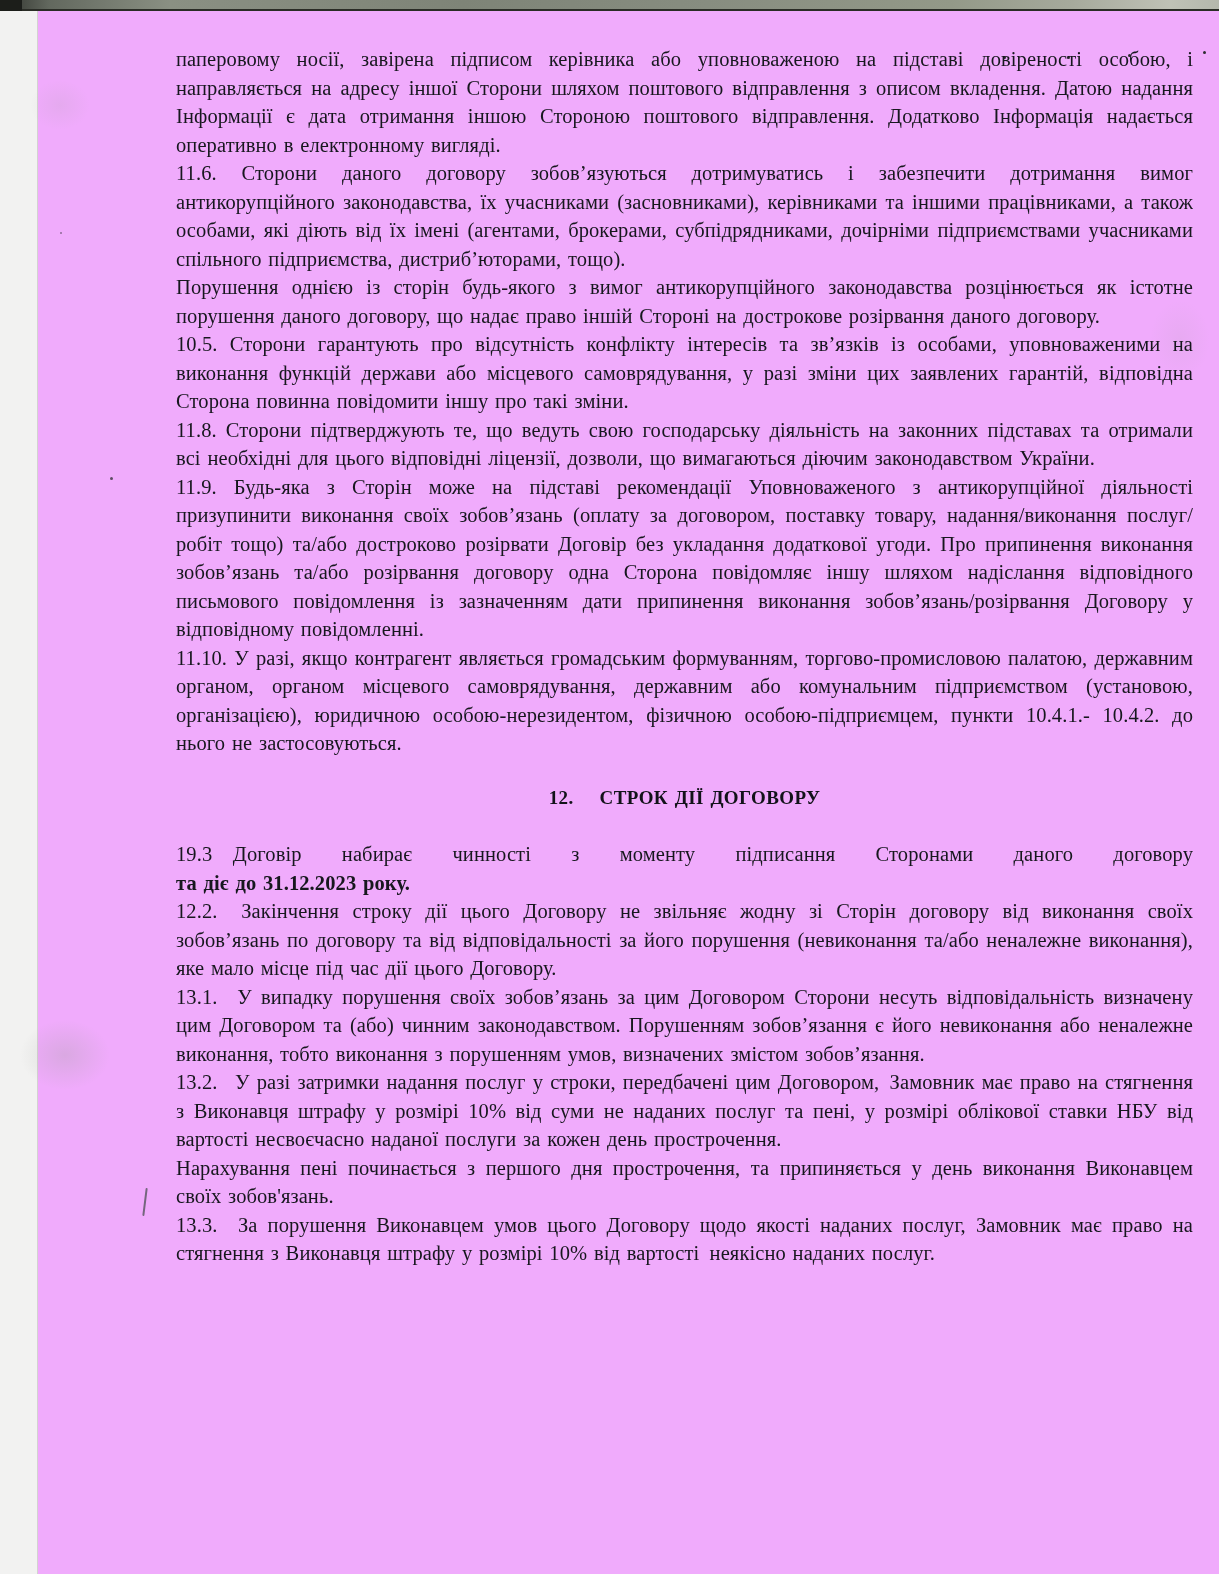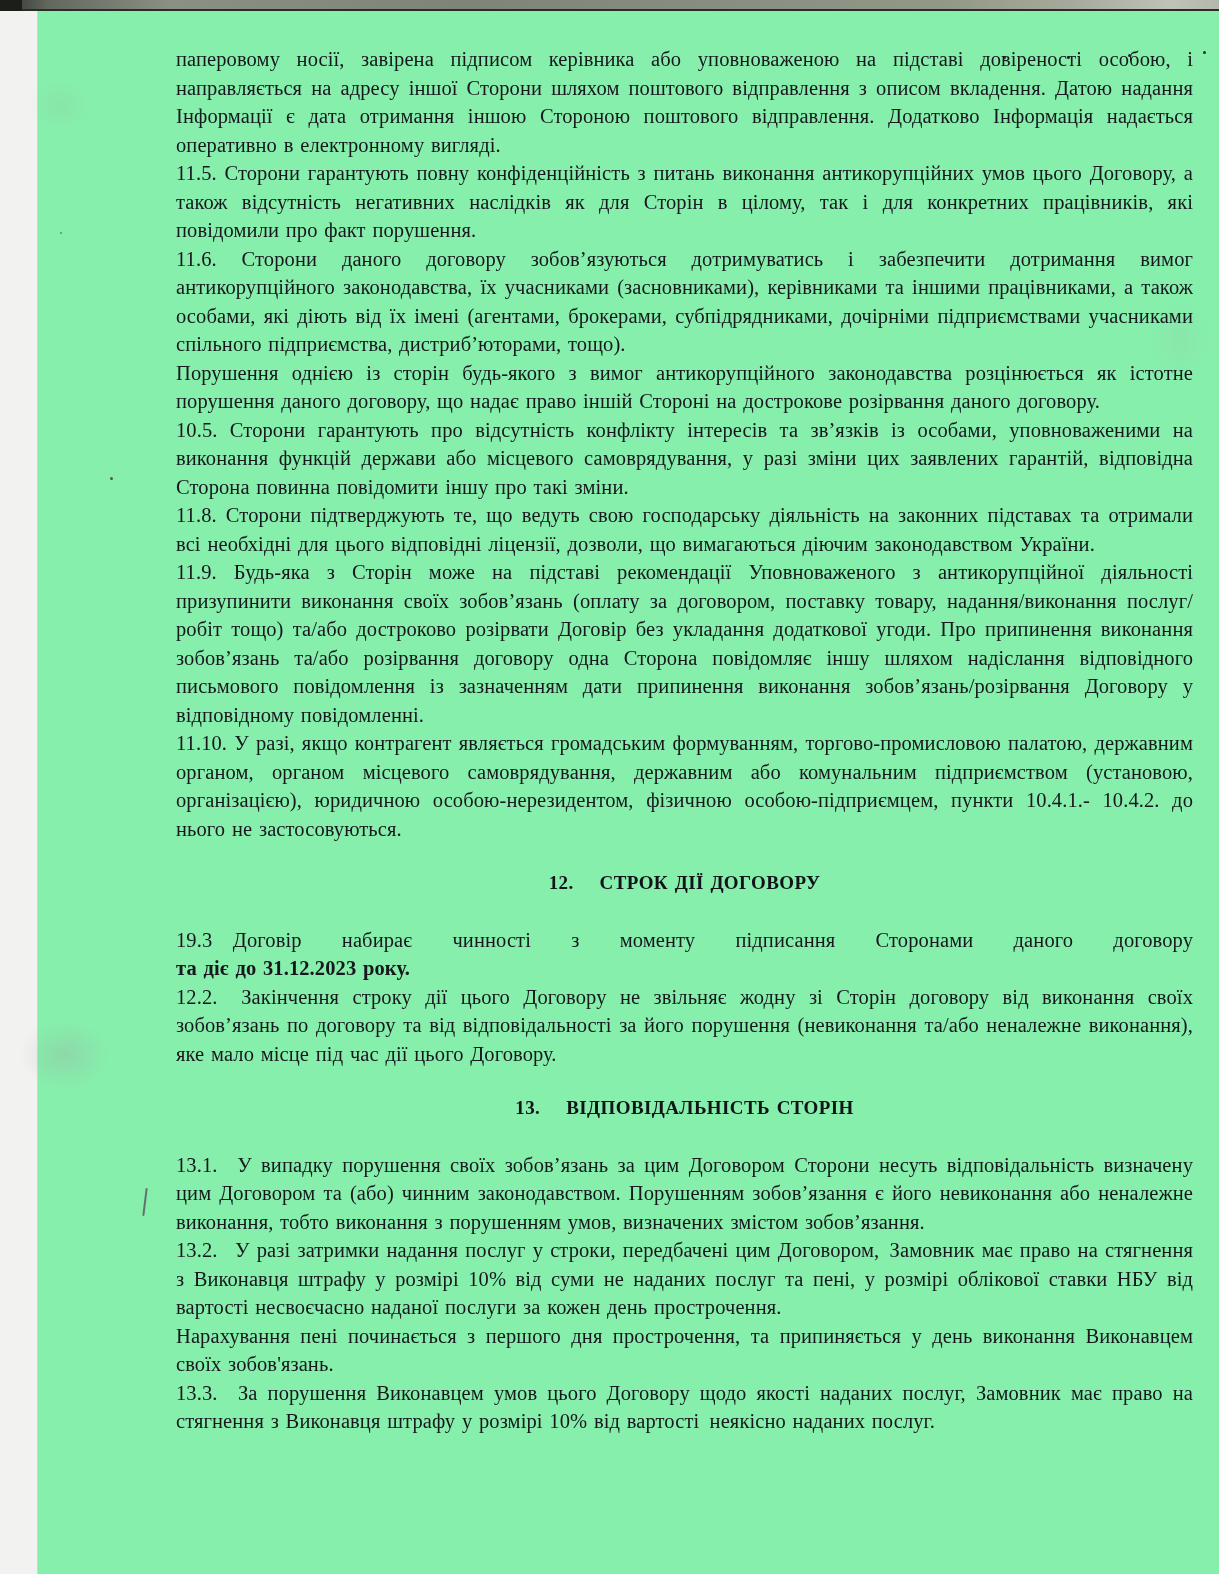--- a/index.html
+++ b/index.html
@@ -10,21 +10,21 @@
   }
   body {
     width: 1219px;
     height: 1574px;
     overflow: hidden;
   }
   .page {
     position: relative;
     width: 1219px;
     height: 1574px;
-    background: #86efac;
+    background: #f0abfc;
     font-family: "Liberation Serif", "DejaVu Serif", serif;
     color: #17171e;
   }
   
   .top-band {
     position: absolute;
     top: 0; left: 0;
     width: 1219px;
     height: 9px;
     background: linear-gradient(90deg,
@@ -132,21 +132,20 @@
   <i class="speck s6"></i>
   <i class="blot b1"></i>
   <i class="blot b2"></i>
   <i class="blot b3"></i>
   <div class="pen-mark"></div>
 
   <main class="content">
 
     <p>паперовому носії, завірена підписом керівника або уповноваженою на підставі довіреності особою, і направляється на адресу іншої Сторони шляхом поштового відправлення з описом вкладення. Датою надання Інформації є дата отримання іншою Стороною поштового відправлення. Додатково Інформація надається оперативно в електронному вигляді.</p>
 
-    <p>11.5. Сторони гарантують повну конфіденційність з питань виконання антикорупційних умов цього Договору, а також відсутність негативних наслідків як для Сторін в цілому, так і для конкретних працівників, які повідомили про факт порушення.</p>
 
     <p>11.6. Сторони даного договору зобов’язуються дотримуватись і забезпечити дотримання вимог антикорупційного законодавства, їх учасниками (засновниками), керівниками та іншими працівниками, а також особами, які діють від їх імені (агентами, брокерами, субпідрядниками, дочірніми підприємствами учасниками спільного підприємства, дистриб’юторами, тощо).</p>
 
     <p>Порушення однією із сторін будь-якого з вимог антикорупційного законодавства розцінюється як істотне порушення даного договору, що надає право іншій Стороні на дострокове розірвання даного договору.</p>
 
     <p>10.5. Сторони гарантують про відсутність конфлікту інтересів та зв’язків із особами, уповноваженими на виконання функцій держави або місцевого самоврядування, у разі зміни цих заявлених гарантій, відповідна Сторона повинна повідомити іншу про такі зміни.</p>
 
     <p>11.8. Сторони підтверджують те, що ведуть свою господарську діяльність на законних підставах та отримали всі необхідні для цього відповідні ліцензії, дозволи, що вимагаються діючим законодавством України.</p>
 
     <p>11.9. Будь-яка з Сторін може на підставі рекомендації Уповноваженого з антикорупційної діяльності призупинити виконання своїх зобов’язань (оплату за договором, поставку товару, надання/виконання послуг/робіт тощо) та/або достроково розірвати Договір без укладання додаткової угоди. Про припинення виконання зобов’язань та/або розірвання договору одна Сторона повідомляє іншу шляхом надіслання відповідного письмового повідомлення із зазначенням дати припинення виконання зобов’язань/розірвання Договору у відповідному повідомленні.</p>
@@ -156,23 +155,20 @@
 
     <h2 class="sec-heading">
       <span class="sec-num">12.</span><span class="sec-title">СТРОК ДІЇ ДОГОВОРУ</span>
     </h2>
 
     <p class="force-just">19.3 Договір набирає чинності з моменту підписання Сторонами даного договору</p>
     <p class="bold-line">та діє до 31.12.2023 року.</p>
 
     <p>12.2.  Закінчення строку дії цього Договору не звільняє жодну зі Сторін договору від виконання своїх зобов’язань по договору та від відповідальності за його порушення (невиконання та/або неналежне виконання), яке мало місце під час дії цього Договору.</p>
 
-    <h2 class="sec-heading">
-      <span class="sec-num">13.</span><span class="sec-title">ВІДПОВІДАЛЬНІСТЬ СТОРІН</span>
-    </h2>
 
     <p>13.1.  У випадку порушення своїх зобов’язань за цим Договором Сторони несуть відповідальність визначену цим Договором та (або) чинним законодавством. Порушенням зобов’язання є його невиконання або неналежне виконання, тобто виконання з порушенням умов, визначених змістом зобов’язання.</p>
 
     <p>13.2.  У разі затримки надання послуг у строки, передбачені цим Договором, Замовник має право на стягнення з Виконавця штрафу у розмірі 10% від суми не наданих послуг та пені, у розмірі облікової ставки НБУ від вартості несвоєчасно наданої послуги за кожен день прострочення.</p>
 
     <p>Нарахування пені починається з першого дня прострочення, та припиняється у день виконання Виконавцем своїх зобов'язань.</p>
 
     <p>13.3.  За порушення Виконавцем умов цього Договору щодо якості наданих послуг, Замовник має право на стягнення з Виконавця штрафу у розмірі 10% від вартості неякісно наданих послуг.</p>
 
   </main>

